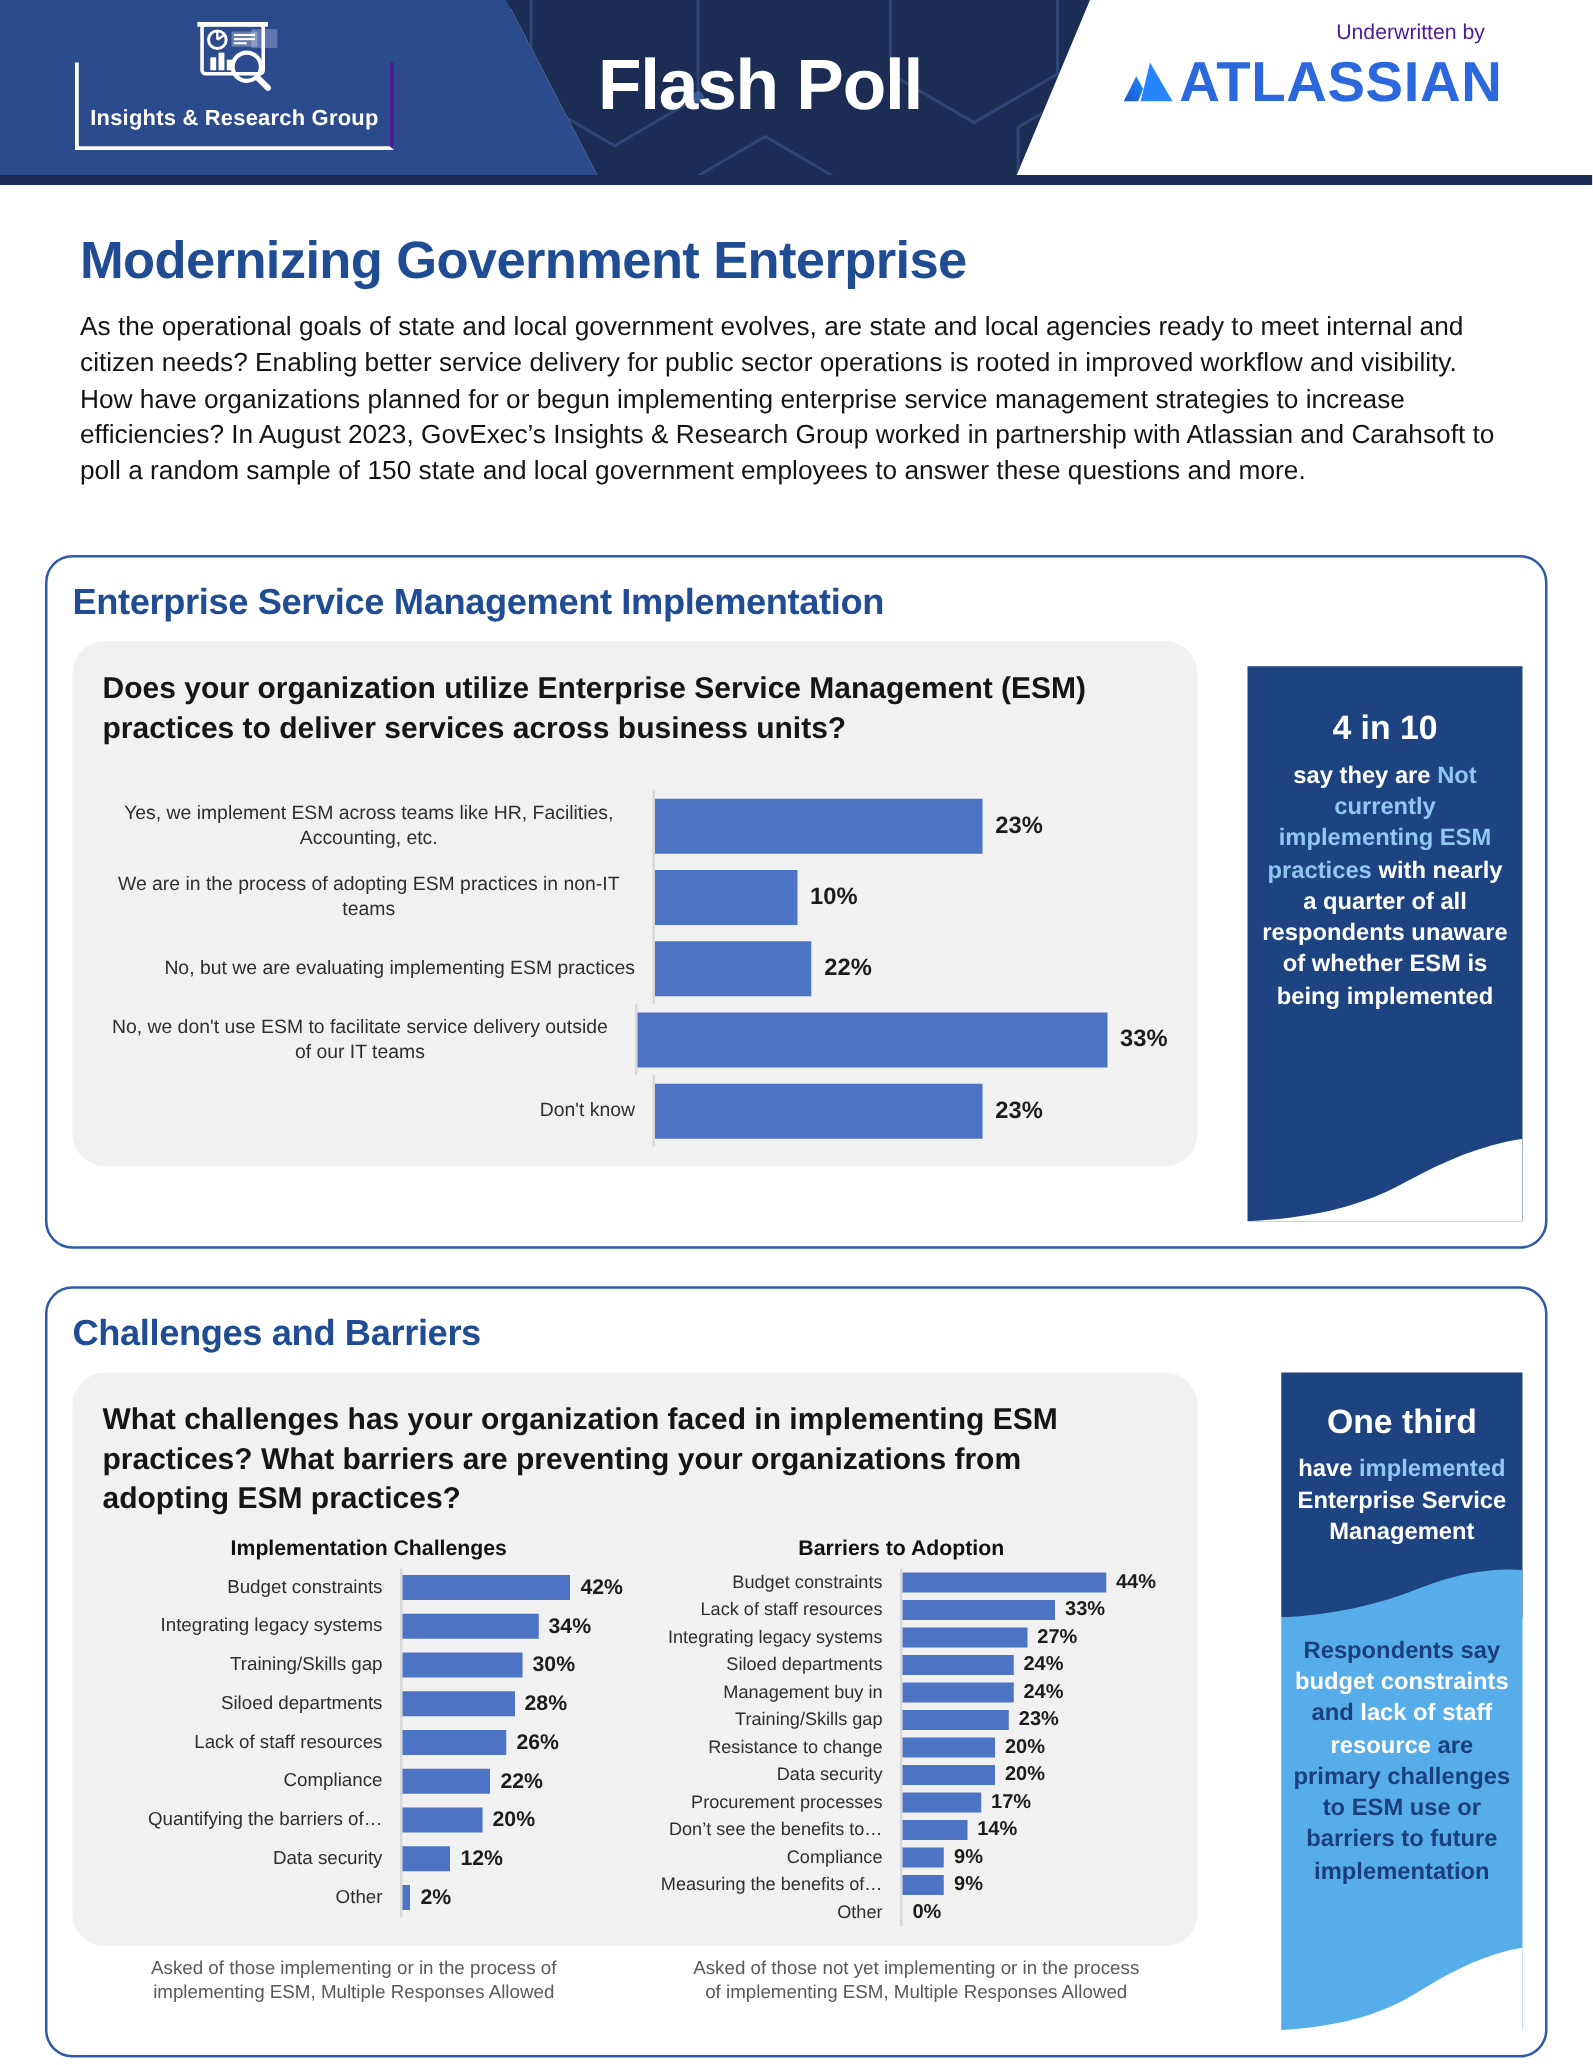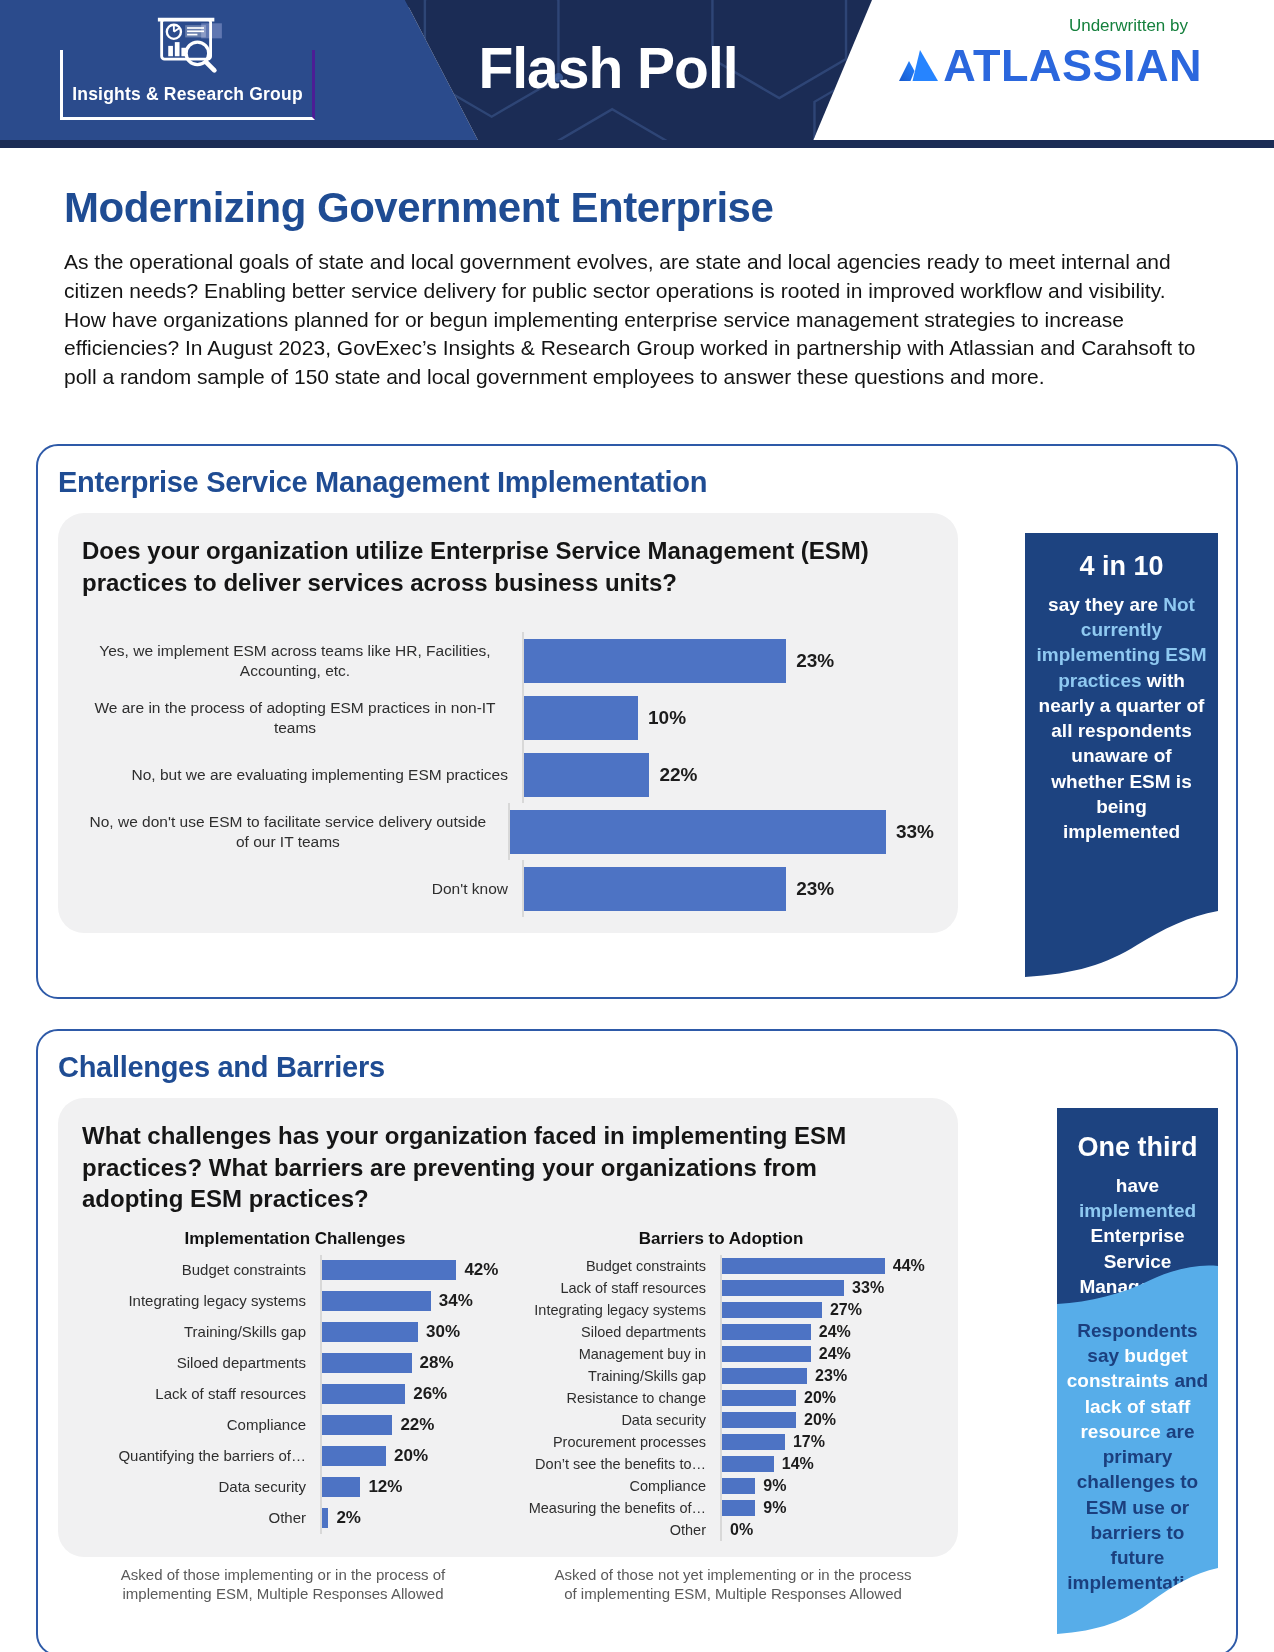--- a/index.html
+++ b/index.html
@@ -19,21 +19,21 @@
                  font-size:57px; font-weight:800; color:#fff; line-height:1; letter-spacing:-1px; }
   .hdr-strip { position:absolute; bottom:0; left:0; width:100%; height:8px; background:#1B2C55; }
 
   .logo-block { position:absolute; left:60px; top:12px; width:255px; text-align:center; z-index:2; }
   .logo-icon { display:block; margin:0 auto; }
   .logo-bracket { margin-top:-26px; border-left:3px solid #fff; border-right:3px solid #4c1d95;
                   border-bottom:3px solid #fff; padding:34px 6px 12px; }
   .logo-text { color:#fff; font-size:17.5px; font-weight:700; letter-spacing:.2px; }
 
   .hdr-right { position:absolute; top:16px; right:72px; z-index:2; }
-  .underwritten { text-align:right; padding-right:14px; color:#15803d; font-size:17px; margin-bottom:4px; }
+  .underwritten { text-align:right; padding-right:14px; color:#4c1d95; font-size:17px; margin-bottom:4px; }
   .atl-row { display:flex; align-items:center; gap:1px; }
   .atl-word { font-size:45px; font-weight:800; color:#2B67DD; letter-spacing:.5px; }
 
   
   .page-title { margin:36px 64px 0; font-size:42px; font-weight:800; color:#1F4C93; letter-spacing:-.5px; }
   .intro-text { margin:16px 64px 0; font-size:21px; line-height:1.37; color:#141414; max-width:1150px; }
 
   
   section { position:relative; margin:30px 36px 0; border:2px solid #2E5AA8; border-radius:22px;
             padding:14px 18px 20px 20px; background:#fff; }
@@ -68,30 +68,30 @@
 
   .c3 .bar-row { height:22px; }
   .c3 .bar { height:16px; }
   .c3 .bar-label { width:212px; font-size:14.5px; }
   .c3 .bar-value { font-size:16px; margin-left:8px; }
 
   .footnotes { display:flex; margin-top:8px; color:#5a5a5a; font-size:15px; line-height:1.3; }
   .footnotes > div { width:50%; text-align:center; padding:0 44px; }
 
   
-  .callout1 { width:193px; margin-left:auto; margin-top:20px; height:444px; position:relative;
-              background:#1D4380; text-align:center; color:#fff; padding:18px 10px 0; }
+  .callout1 { width:220px; margin-left:auto; margin-top:20px; height:444px; position:relative;
+              background:#1D4380; text-align:center; color:#fff; padding:34px 10px 0; }
   .co-headline { font-size:27px; font-weight:800; margin-bottom:10px; }
   .co-body { font-size:19px; font-weight:600; line-height:1.33; }
   .seg-hl { color:#8FC9F1; font-weight:700; }
   .seg-white { color:#ffffff; }
   .seg-navy { color:#1B3F7E; }
   .wave { position:absolute; bottom:0; left:0; width:100%; display:block; }
 
-  .callout2 { width:161px; margin-left:auto; margin-top:10px; }
+  .callout2 { width:193px; margin-left:auto; }
   .co2-navy { position:relative; background:#1D4380; height:196px; text-align:center;
               color:#fff; padding:24px 10px 0; }
   .co2-light { position:relative; background:#57ADE9; height:330px; text-align:center;
                padding:14px 8px 0; font-size:19px; font-weight:700; line-height:1.33; }
 </style>
 </head>
 <body>
 
 <div class="page">
 

